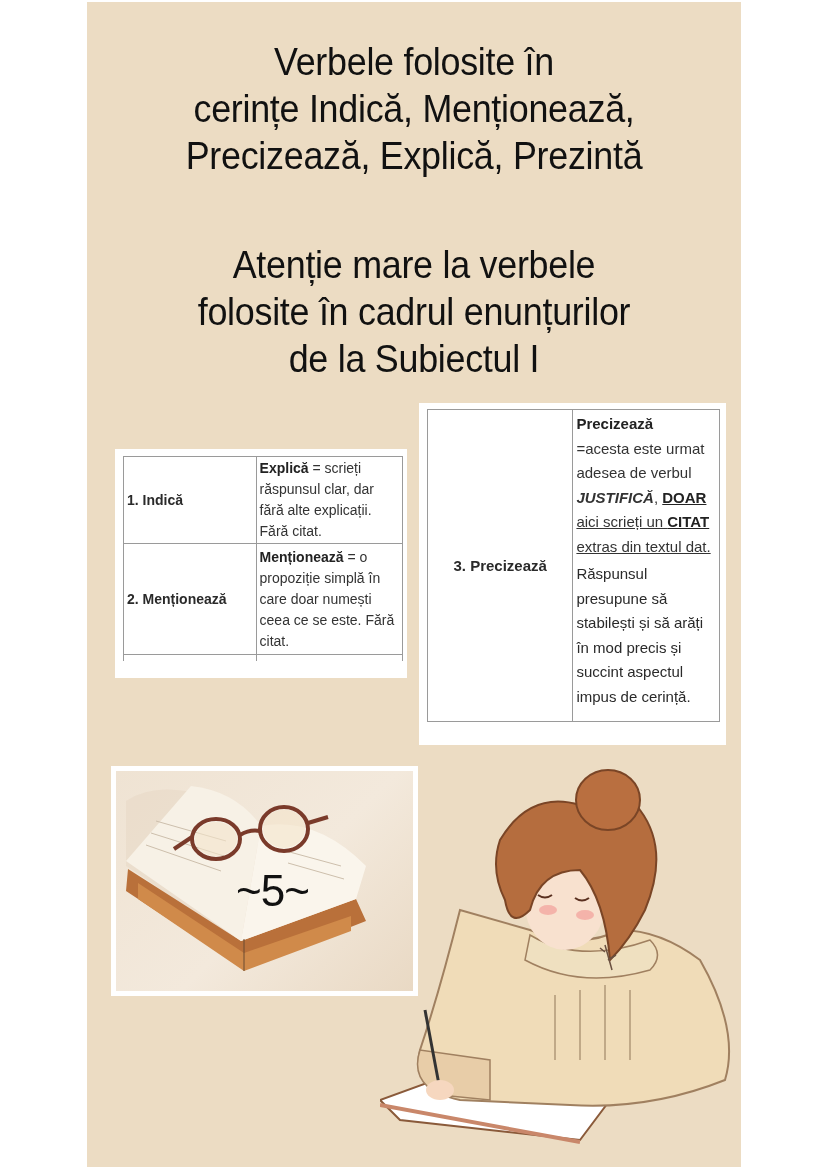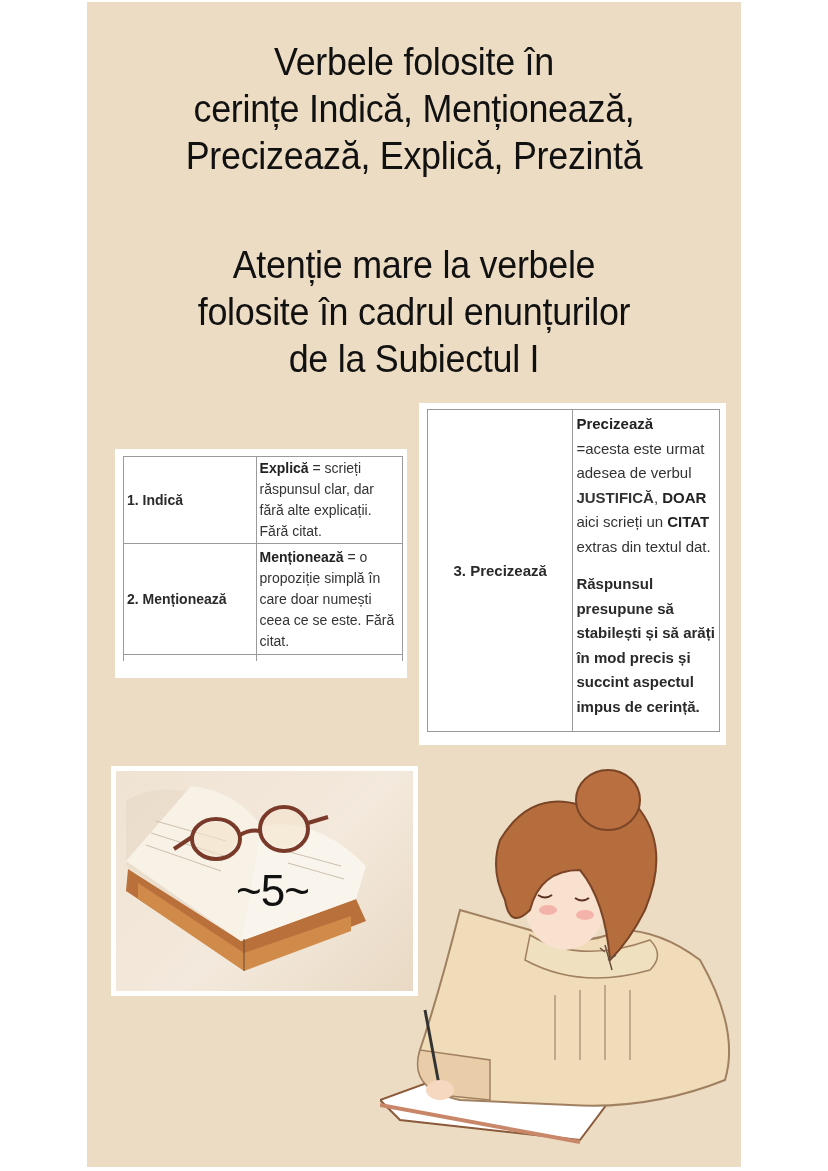--- a/index.html
+++ b/index.html
@@ -31,23 +31,23 @@
   #t1 { left:8px; top:7px; width:280px; }
   #t1 td.lbl { width:126px; font-weight:bold; color:#2a2a2a;margin-top:12px; }
   #t1 td.desc { width:140px; }
   #t1 tr.r1 td { height:86px; }
   #t1 tr.r2 td { height:110px; }
   #t1 tr.r3 td { height:6px; border-bottom:none; }
   #t2 { left:8px; top:6px; width:293px; font-size:15px; }
   #t2 td.lbl { width:141px; font-weight:bold; color:#2a2a2a;text-align:center; }
   #t2 td.desc { width:142px; line-height:24.5px; padding-top:2px; padding-bottom:12px; }
   .b { font-weight:bold; color:#222; }
-  .u { }
-  .bi { font-weight:bold; }
-  .bold-block { font-weight:bold; color:#2a2a2a; display:block; margin-top:13px; }
+  .u { text-decoration:underline; }
+  .bi { font-weight:bold; font-style:italic; }
+  .bold-block { font-weight:normal; color:#2a2a2a; display:block; margin-top:3px; }
 
   .photo {
     position:absolute; left:111px; top:766px; width:307px; height:230px;
     background:#ffffff;
   }
   .photo-inner {
     position:absolute; left:5px; top:5px; width:297px; height:220px;
     background:linear-gradient(135deg,#efe3d3 0%,#f3e9dc 55%,#e9d9c4 100%);
     overflow:hidden;
   }

